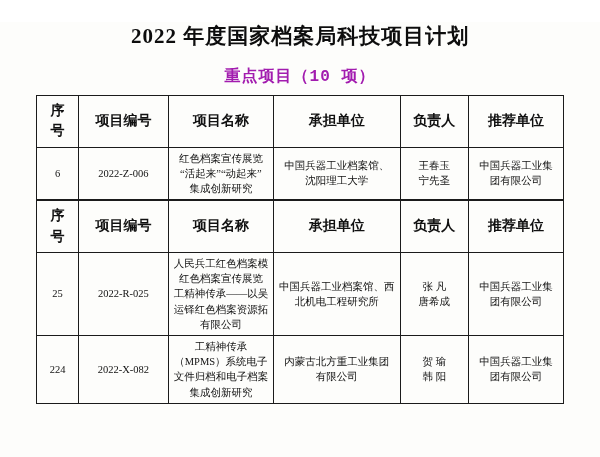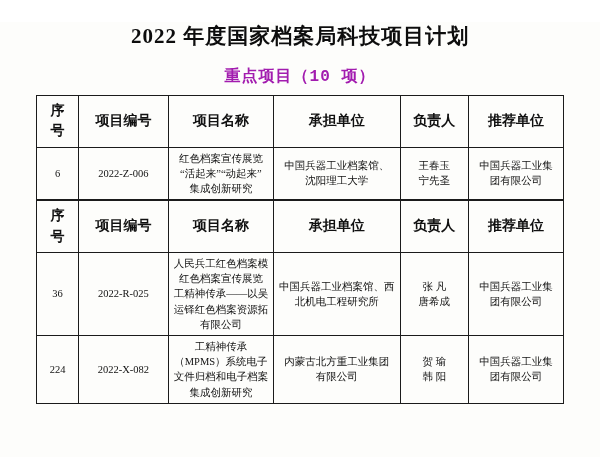--- a/index.html
+++ b/index.html
@@ -145,21 +145,21 @@
         <th>序号</th>
         <th>项目编号</th>
         <th>项目名称</th>
         <th>承担单位</th>
         <th>负责人</th>
         <th>推荐单位</th>
       </tr>
     </thead>
     <tbody>
       <tr>
-        <td class="num-cell">36</td>
+        <td class="num-cell">25</td>
         <td class="code-cell">2022-R-025</td>
         <td class="cell-lines">
           <span>人民兵工红色档案模</span>
           <span>红色档案宣传展览</span>
           <span>工精神传承——以吴</span>
           <span>运铎红色档案资源拓</span>
           <span>有限公司</span>
         </td>
         <td class="cell-lines">
           <span>中国兵器工业档案馆、西</span>

